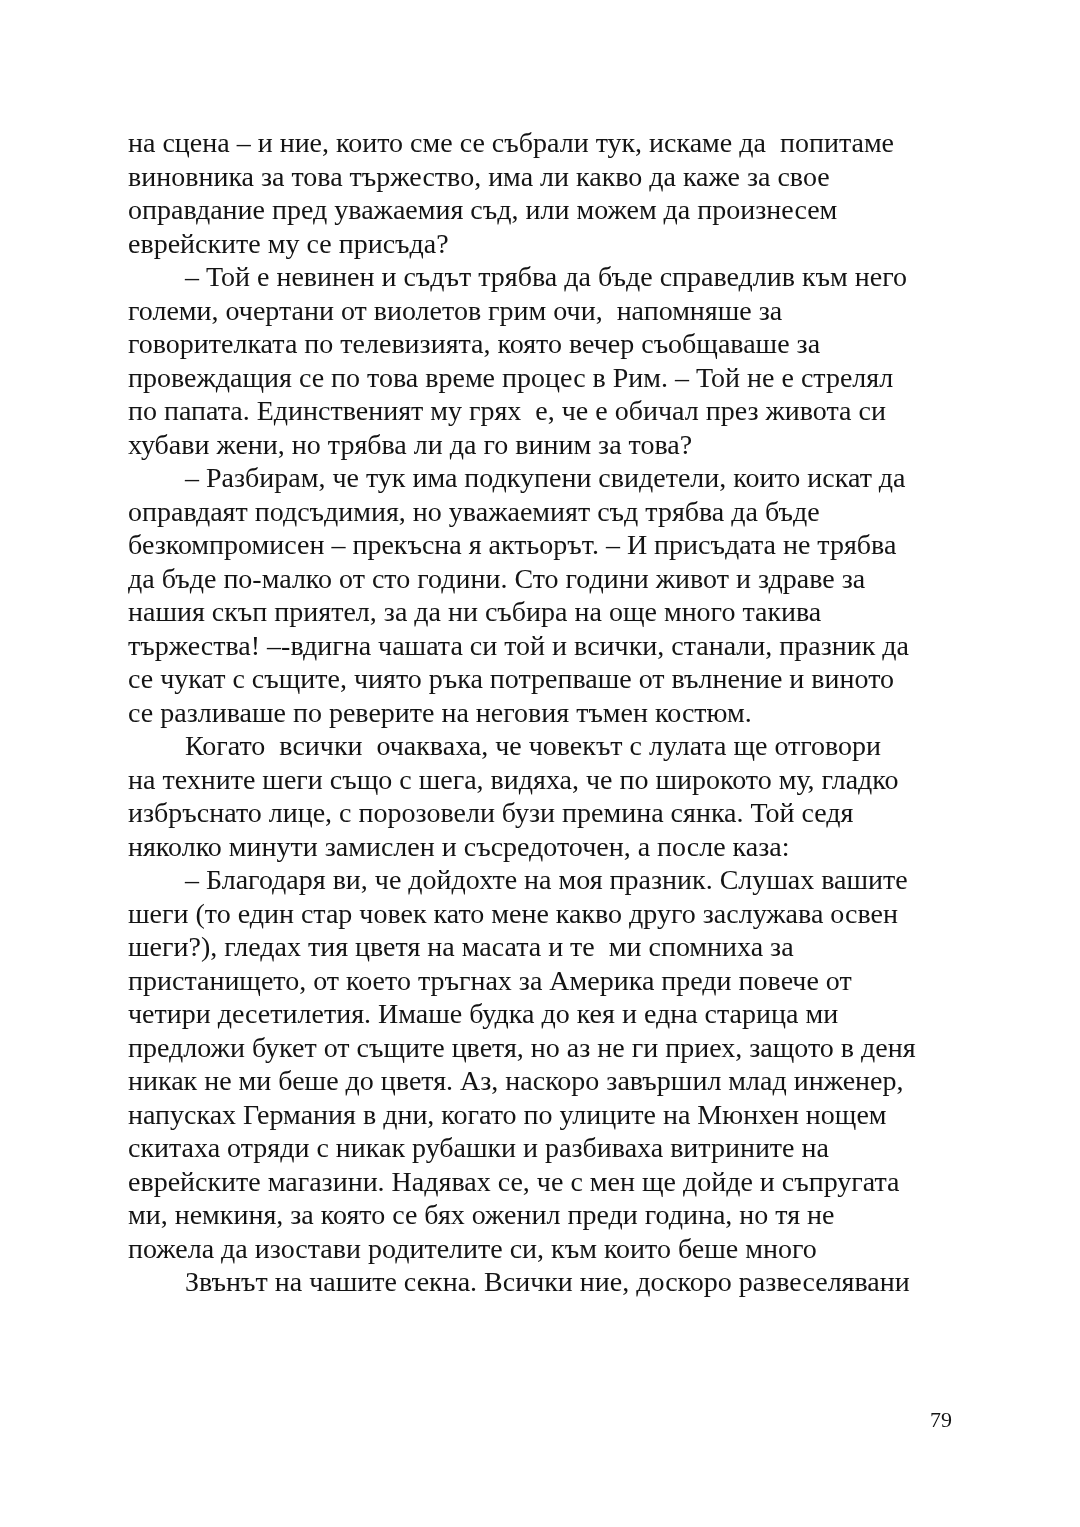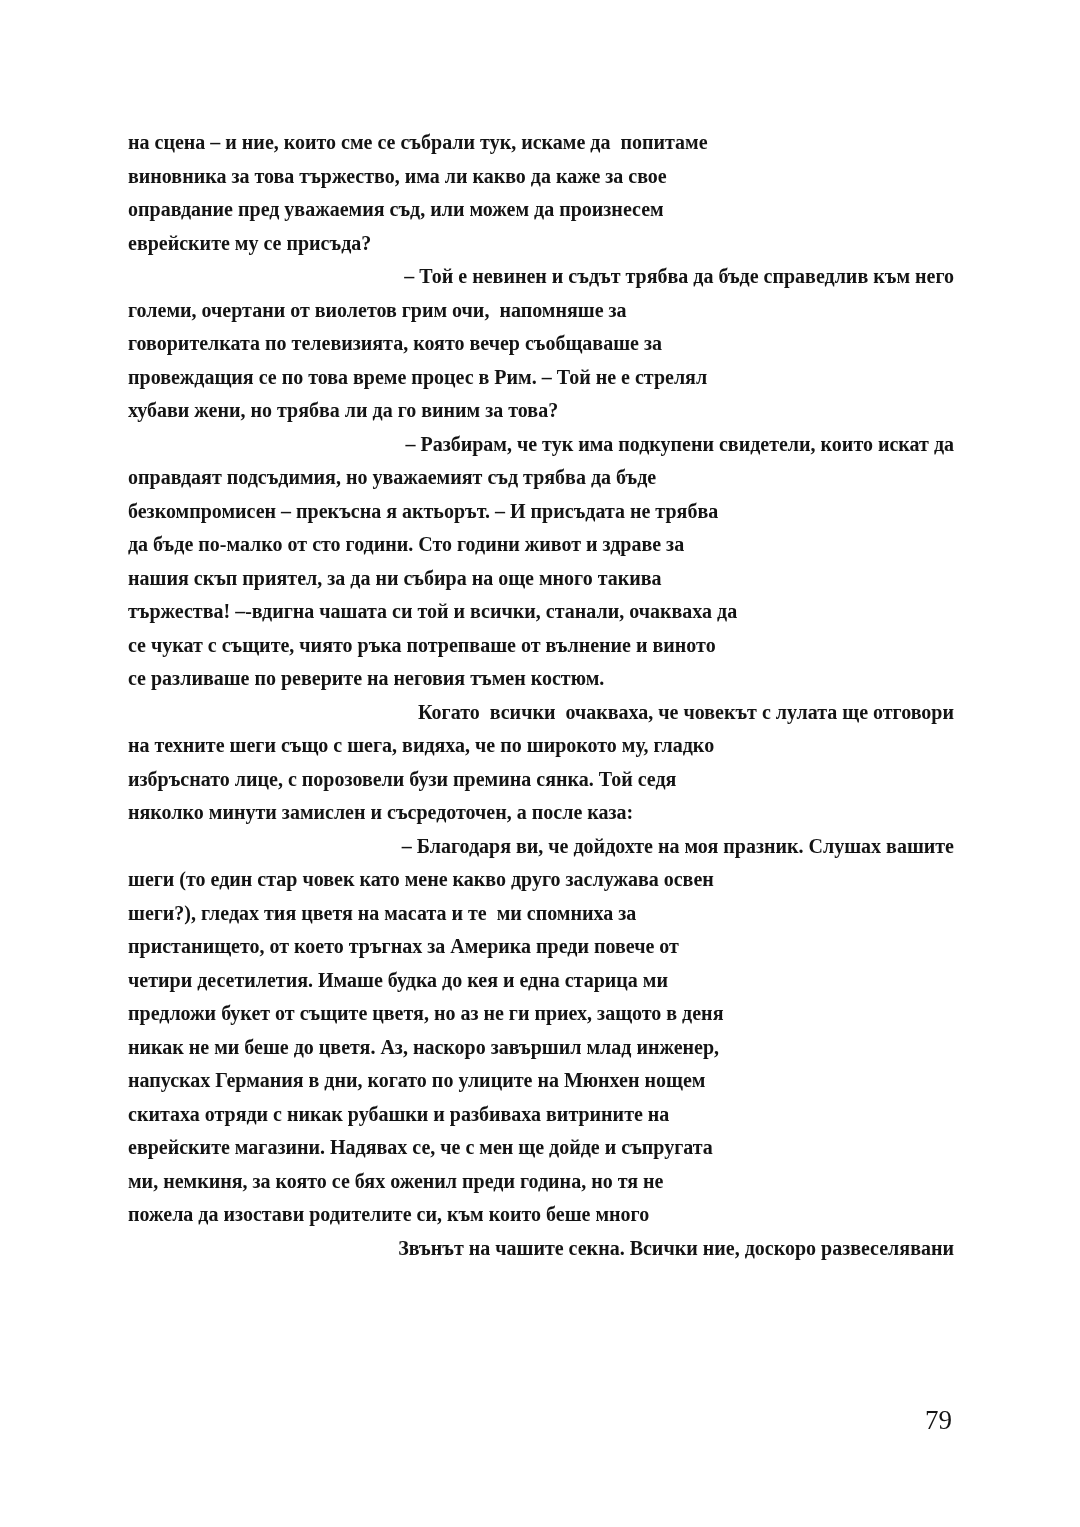--- a/index.html
+++ b/index.html
@@ -17,60 +17,59 @@
     overflow: hidden;
   }
   .text-block {
     position: absolute;
     left: 128px;
     top: 126px;
     width: 826px;
   }
   .line {
     white-space: pre;
-    font-size: 20px;
+    font-size: 28px;
     line-height: 33.5px;
     height: 33.5px;
-    font-weight: bold;
   }
   .line.indent {
     padding-left: 57px;
-    text-align: right;
   }
   .line.hang {
     margin-left: -18px;
   }
   .page-number {
     position: absolute;
     right: 128px;
     top: 1404px;
-    font-size: 27px;
+    font-size: 22px;
     line-height: 32px;
   }
 </style>
 </head>
 <body>
 
 <div class="page">
   <div class="text-block" id="text-block">
       <div class="line body">на сцена – и ние, които сме се събрали тук, искаме да  попитаме</div>
       <div class="line body">виновника за това тържество, има ли какво да каже за свое</div>
       <div class="line body">оправдание пред уважаемия съд, или можем да произнесем</div>
       <div class="line body">еврейските му се присъда?</div>
       <div class="line indent">– Той е невинен и съдът трябва да бъде справедлив към него</div>
       <div class="line body">големи, очертани от виолетов грим очи,  напомняше за</div>
       <div class="line body">говорителката по телевизията, която вечер съобщаваше за</div>
       <div class="line body">провеждащия се по това време процес в Рим. – Той не е стрелял</div>
+      <div class="line body">по папата. Единственият му грях  е, че е обичал през живота си</div>
       <div class="line body">хубави жени, но трябва ли да го виним за това?</div>
       <div class="line indent">– Разбирам, че тук има подкупени свидетели, които искат да</div>
       <div class="line body">оправдаят подсъдимия, но уважаемият съд трябва да бъде</div>
       <div class="line body">безкомпромисен – прекъсна я актьорът. – И присъдата не трябва</div>
       <div class="line body">да бъде по-малко от сто години. Сто години живот и здраве за</div>
       <div class="line body">нашия скъп приятел, за да ни събира на още много такива</div>
-      <div class="line body">тържества! –-вдигна чашата си той и всички, станали, очакваха да</div>
+      <div class="line body">тържества! –-вдигна чашата си той и всички, станали, празник да</div>
       <div class="line body">се чукат с същите, чиято ръка потрепваше от вълнение и виното</div>
       <div class="line body">се разливаше по реверите на неговия тъмен костюм.</div>
       <div class="line indent">Когато  всички  очакваха, че човекът с лулата ще отговори</div>
       <div class="line body">на техните шеги също с шега, видяха, че по широкото му, гладко</div>
       <div class="line body">избръснато лице, с порозовели бузи премина сянка. Той седя</div>
       <div class="line body">няколко минути замислен и съсредоточен, а после каза:</div>
       <div class="line indent">– Благодаря ви, че дойдохте на моя празник. Слушах вашите</div>
       <div class="line body">шеги (то един стар човек като мене какво друго заслужава освен</div>
       <div class="line body">шеги?), гледах тия цветя на масата и те  ми спомниха за</div>
       <div class="line body">пристанището, от което тръгнах за Америка преди повече от</div>

